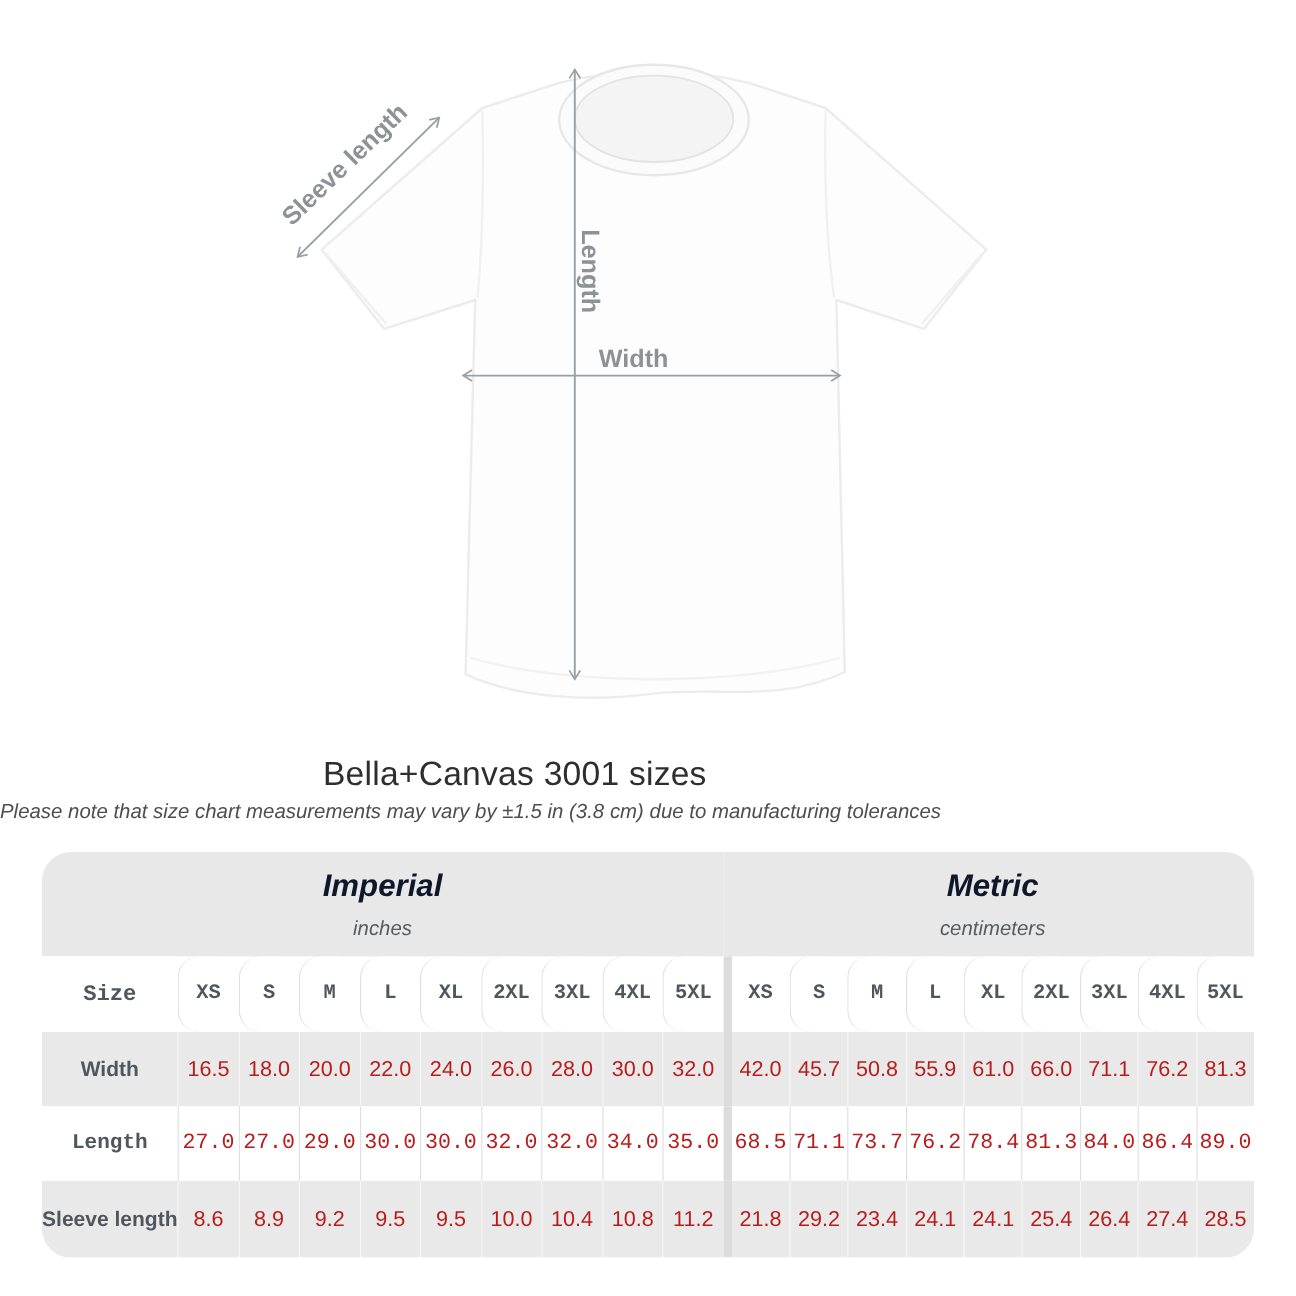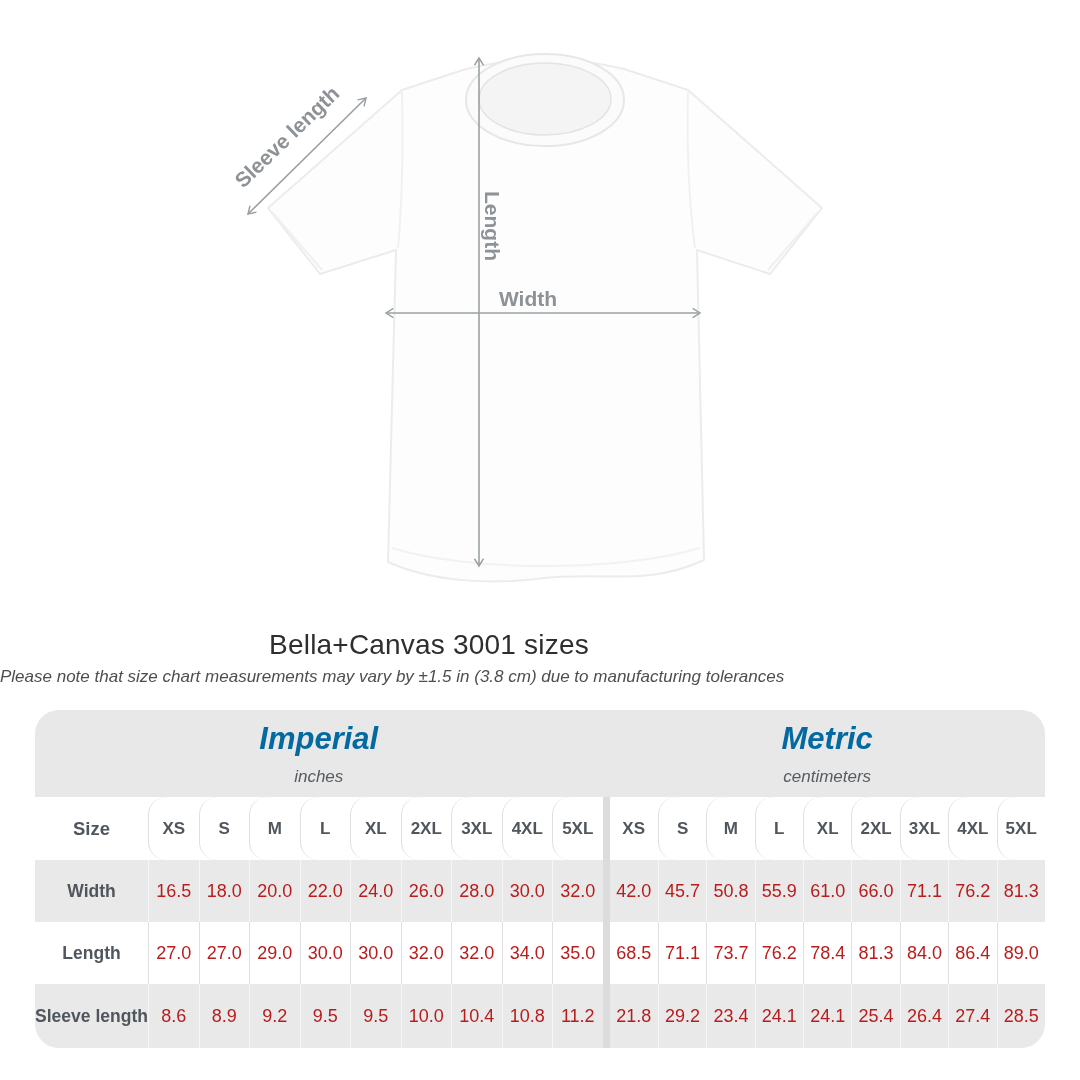--- a/index.html
+++ b/index.html
@@ -26,23 +26,23 @@
   
   .size-table{
     position:absolute;left:35px;top:710px;width:1010px;height:338px;
     display:grid;
     grid-template-columns:113px repeat(9,50.5px) 7px repeat(9,48.38px);
     grid-template-rows:87px 63px 62px 62px 64px;
     border-radius:24px;overflow:hidden;
   }
   .cell{display:flex;align-items:center;justify-content:center;min-width:0;}
   .band{background:#e8e8e8;flex-direction:column;}
-  .bname{font-size:31px;font-weight:bold;font-style:italic;color:#0369a1;text-align:right;}
+  .bname{font-size:26px;font-weight:bold;font-style:italic;color:#0f172a;text-align:right;}
   .bunit{font-size:17px;font-style:italic;color:#565c63;margin-top:10px;}
-  .row-w{background:#ffffff;}
+  .row-w{background:#ffffff;font-family:Liberation Mono, monospace;}
   .row-g{background:#e9e9e9;}
   .div-col{background:#dcdcdc;}
   .div-band{background:#e8e8e8;}
   .szhead{font-weight:bold;color:#50565d;font-size:17px;border-radius:18px;}
   .rowlab{font-weight:bold;color:#50565d;font-size:17.5px;text-align:center;}
   .corner{font-weight:bold;color:#50565d;font-size:18.5px;}
   .val{color:#b91c1c;font-size:18px;}
   .sep-w{border-left:1px solid #e0e0e0;}
   .sep-g{border-left:1px solid #f6f6f6;}
 </style>

